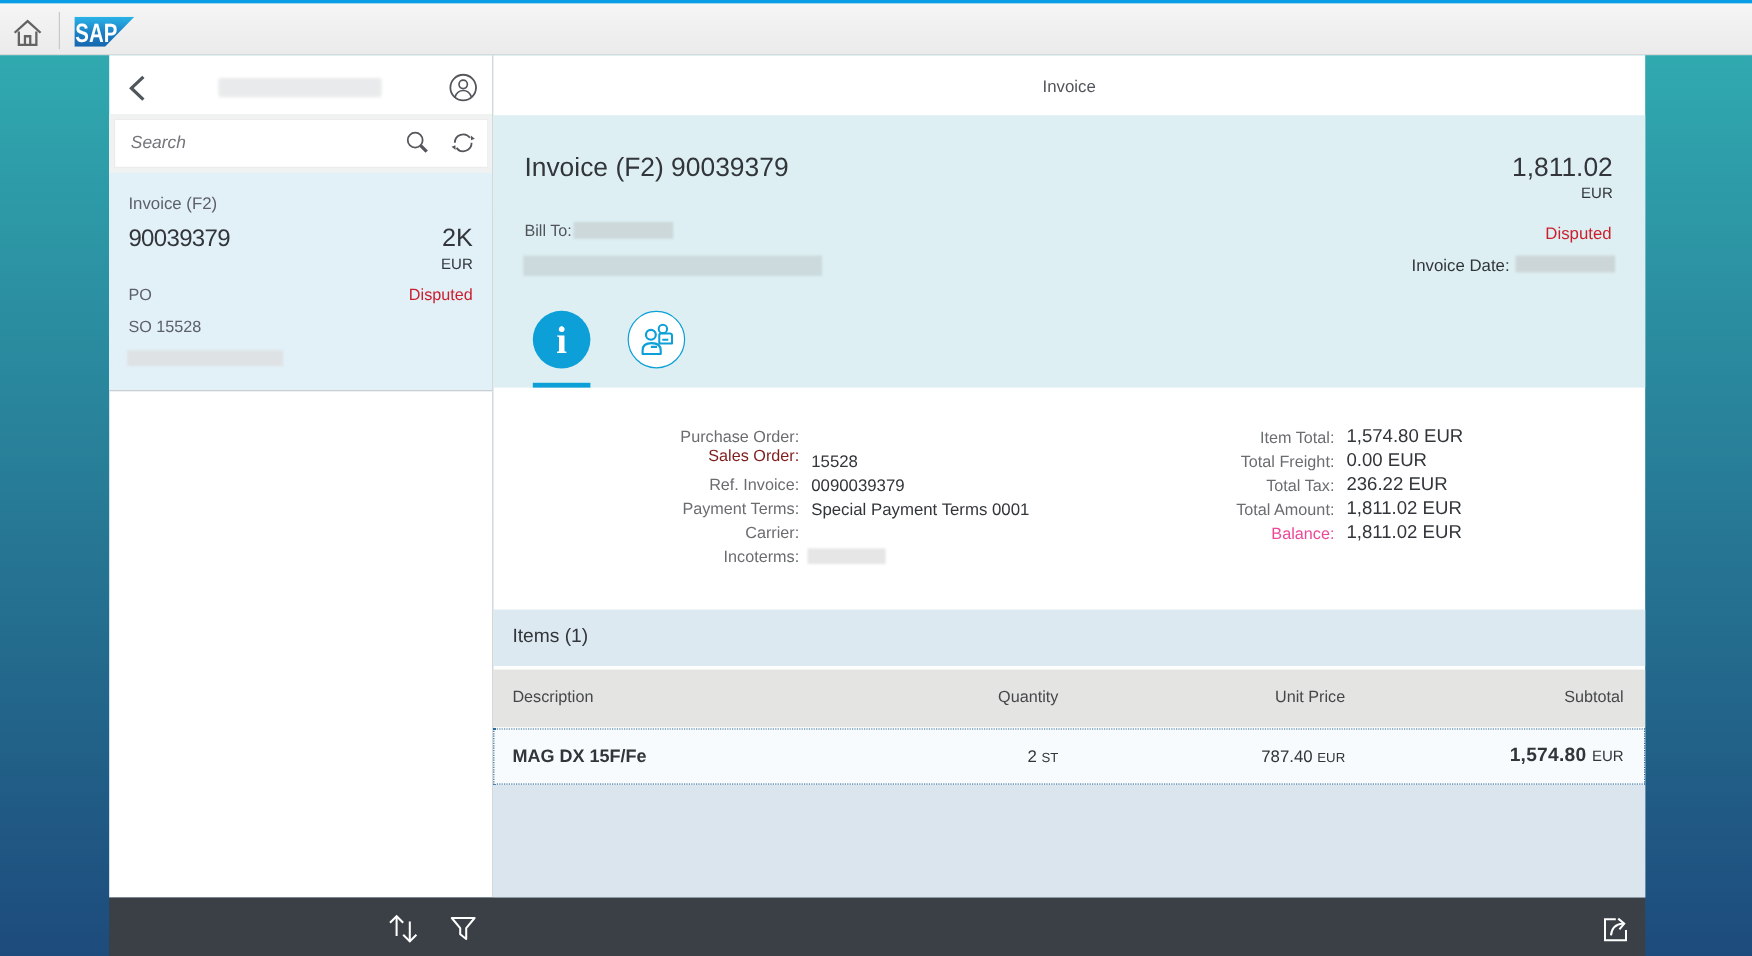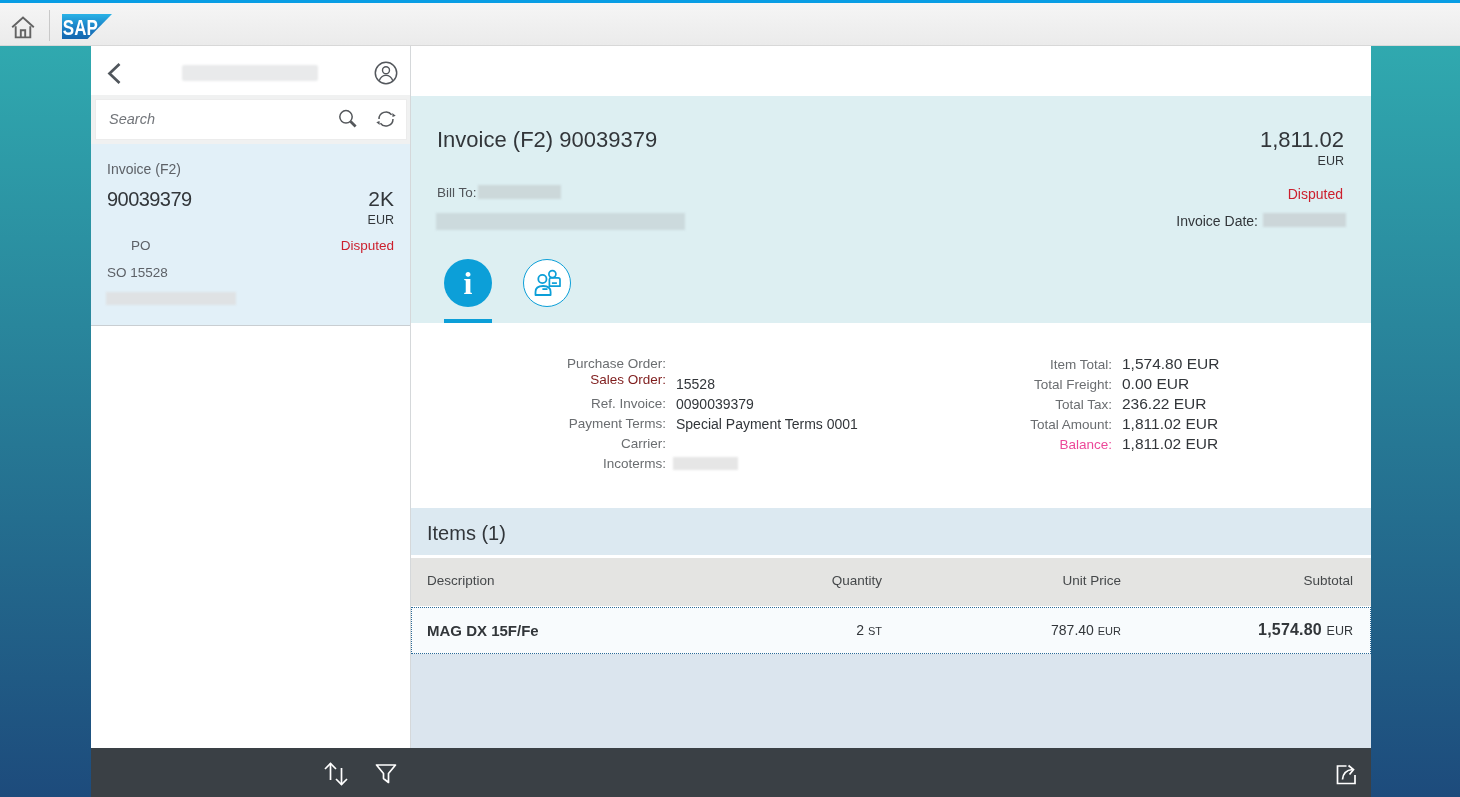--- a/index.html
+++ b/index.html
@@ -59,26 +59,27 @@
   <path d="M18 11 A 7 7 0 0 1 5.4 15.2" stroke="#54575b" stroke-width="1.5"></path>
   <polygon points="17.5,8.9 20.7,7.7 17.3,5.0" fill="#54575b"></polygon>
   <polygon points="4.5,13.1 1.3,14.3 4.7,17.0" fill="#54575b"></polygon>
 </svg>
 
 <div class="abs" style="left:91px;top:144px;width:319px;height:182px;background:#e2f0f8;border-bottom:1px solid #c9ced2;"></div>
 <div class="t" style="left:107px;top:161px;font-size:14px;color:#5d6167;">Invoice (F2)</div>
 <div class="t" style="left:107px;top:188px;font-size:20px;letter-spacing:-0.55px;color:#32363a;">90039379</div>
 <div class="tr" style="right:1066px;top:187px;font-size:21px;color:#32363a;">2K</div>
 <div class="tr" style="right:1066px;top:213px;font-size:12.5px;color:#32363a;">EUR</div>
-<div class="t" style="left:107px;top:238px;font-size:13.5px;color:#5d6167;margin-left:24px;">PO</div>
+<div class="t" style="left:107px;top:238px;font-size:13.5px;color:#5d6167;">PO</div>
 <div class="tr" style="right:1066px;top:238px;font-size:13.5px;color:#cc1f2d;">Disputed</div>
 <div class="t" style="left:107px;top:265px;font-size:13.5px;color:#5d6167;">SO 15528</div>
 <div class="abs" style="left:106px;top:292px;width:130px;height:13px;background:#dfe2e4;filter:blur(1px);"></div>
 
 <div class="abs" style="left:411px;top:46px;width:960px;height:702px;background:#ffffff;"></div>
+<div class="t" style="left:411px;top:64px;width:960px;text-align:center;font-size:14px;color:#51555a;">Invoice</div>
 
 <div class="abs" style="left:411px;top:96px;width:960px;height:227px;background:#ddeff2;"></div>
 <div class="t" style="left:437px;top:127px;font-size:22px;color:#32363a;">Invoice (F2) 90039379</div>
 <div class="tr" style="right:116px;top:127px;font-size:22px;color:#32363a;">1,811.02</div>
 <div class="tr" style="right:116px;top:154px;font-size:12.5px;color:#32363a;">EUR</div>
 <div class="t" style="left:437px;top:185px;font-size:13.5px;color:#51555a;">Bill To:</div>
 <div class="abs" style="left:478px;top:185px;width:83px;height:14px;background:#ccd8da;filter:blur(1px);"></div>
 <div class="tr" style="right:117px;top:186px;font-size:14px;color:#cc1f2d;">Disputed</div>
 <div class="abs" style="left:436px;top:213px;width:249px;height:17px;background:#ccdadd;filter:blur(1px);"></div>
 <div class="tr" style="right:202px;top:213px;font-size:14px;color:#32363a;">Invoice Date:</div>
@@ -112,21 +113,21 @@
 <div class="tr" style="right:348px;top:397px;font-size:13.5px;color:#6a6d70;">Total Tax:</div>
 <div class="tr" style="right:348px;top:417px;font-size:13.5px;color:#6a6d70;">Total Amount:</div>
 <div class="tr" style="right:348px;top:437px;font-size:13.5px;color:#ec4899;">Balance:</div>
 <div class="t" style="left:1122px;top:355px;font-size:15.5px;color:#32363a;">1,574.80 EUR</div>
 <div class="t" style="left:1122px;top:375px;font-size:15.5px;color:#32363a;">0.00 EUR</div>
 <div class="t" style="left:1122px;top:395px;font-size:15.5px;color:#32363a;">236.22 EUR</div>
 <div class="t" style="left:1122px;top:415px;font-size:15.5px;color:#32363a;">1,811.02 EUR</div>
 <div class="t" style="left:1122px;top:435px;font-size:15.5px;color:#32363a;">1,811.02 EUR</div>
 
 <div class="abs" style="left:411px;top:508px;width:960px;height:47px;background:#dce9f1;"></div>
-<div class="t" style="left:427px;top:522px;font-size:20px;color:#32363a;">Items (1)</div>
+<div class="t" style="left:427px;top:522px;font-size:16px;color:#32363a;">Items (1)</div>
 <div class="abs" style="left:411px;top:558px;width:960px;height:48px;background:#e4e4e2;"></div>
 <div class="t" style="left:427px;top:573px;font-size:13.5px;color:#45484a;">Description</div>
 <div class="tr" style="right:578px;top:573px;font-size:13.5px;color:#45484a;">Quantity</div>
 <div class="tr" style="right:339px;top:573px;font-size:13.5px;color:#45484a;">Unit Price</div>
 <div class="tr" style="right:107px;top:573px;font-size:13.5px;color:#45484a;">Subtotal</div>
 
 <div class="abs" style="left:411px;top:607px;width:960px;height:47px;background:#f8fbfd;border:1px dotted #2b6a97;"></div>
 <div class="t" style="left:427px;top:622px;font-size:15px;font-weight:bold;color:#32363a;">MAG DX 15F/Fe</div>
 <div class="tr" style="right:578px;top:622px;font-size:14px;color:#32363a;">2 <span style="font-size:11px;">ST</span></div>
 <div class="tr" style="right:339px;top:622px;font-size:14px;color:#32363a;">787.40 <span style="font-size:11px;">EUR</span></div>

